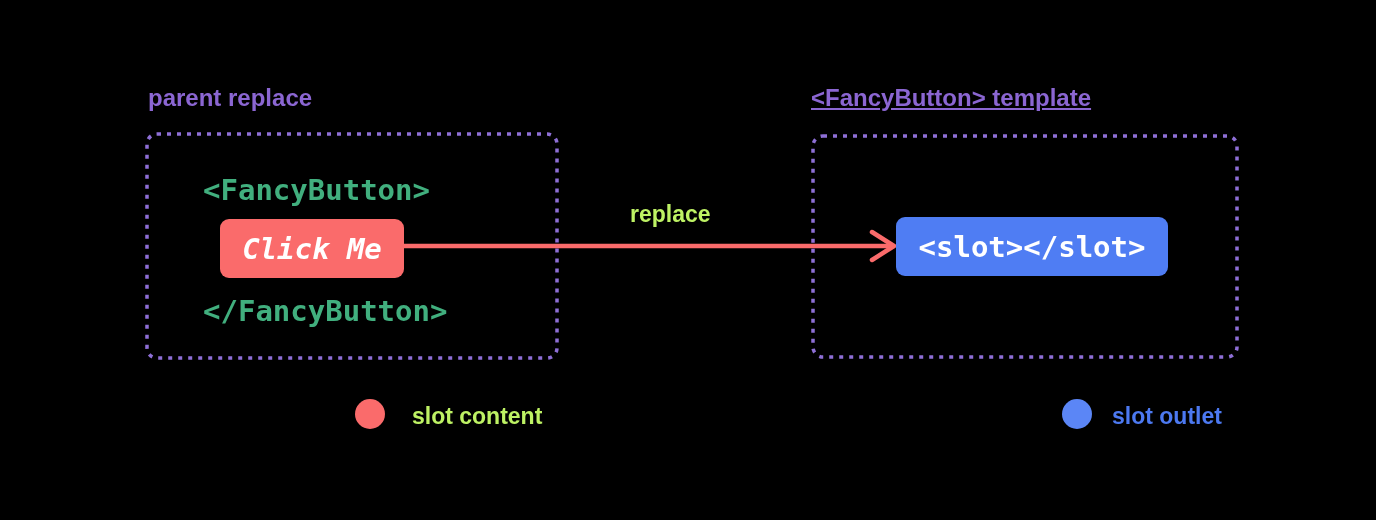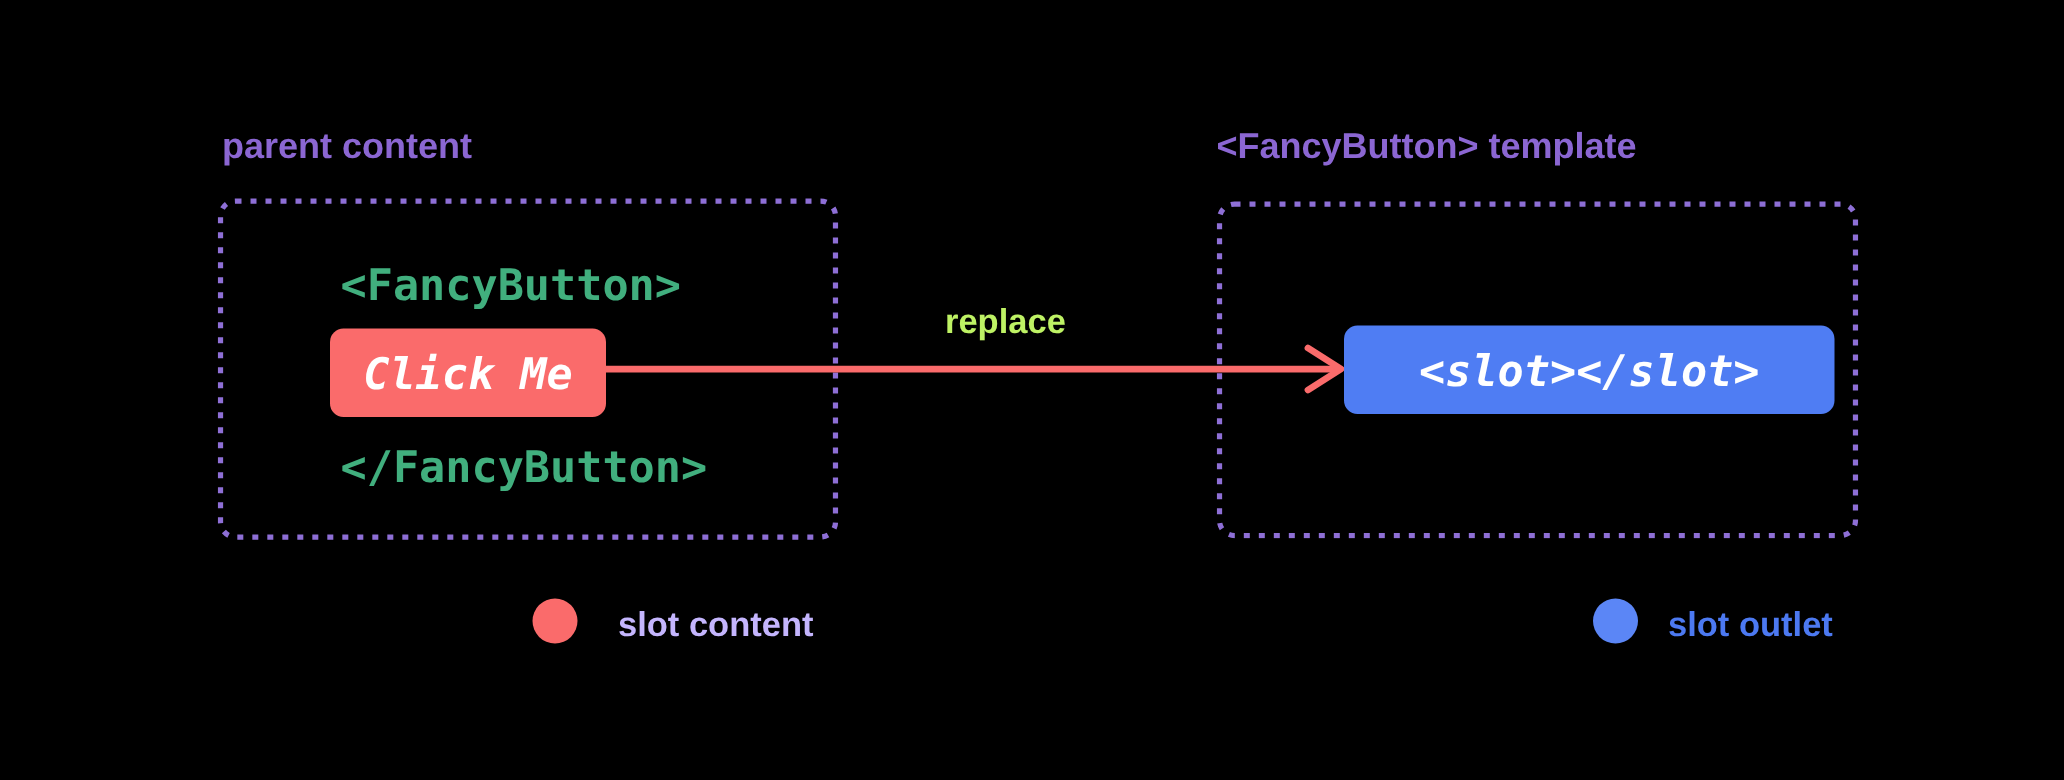--- a/index.html
+++ b/index.html
@@ -35,21 +35,20 @@
   }
 
   
   .code {
     font-family: "DejaVu Sans Mono", monospace;
     font-weight: bold;
     font-size: 29px;
     line-height: 28px;
     color: #41af7e;
     white-space: nowrap;
-    margin-left: 24px;
   }
 
   
   .chip {
     display: flex;
     align-items: center;
     justify-content: center;
     border-radius: 9px;
   }
   .chip .chip-text {
@@ -85,50 +84,50 @@
     border-radius: 50%;
   }
   .dot-red  { background: #fa6b6b; }
   .dot-blue { background: #5b86f6; }
   .legend-label {
     font-size: 23px;
     font-weight: bold;
     line-height: 26px;
     white-space: nowrap;
   }
-  .text-red  { color: #c4b5fd; }
+  .text-red  { color: #bef264; }
   .text-blue { color: #4c79f1; text-align: right; }
 
   
   .pos-parent-title   { left: 148px;  top: 84px;  }
   .pos-left-box       { left: 145px;  top: 132px; }
   .pos-open-left      { left: 203px;  top: 176px; }
   .pos-click-btn      { left: 220px;  top: 219px; width: 184px; height: 59px; }
   .pos-close-left     { left: 203px;  top: 297px; }
 
   .pos-arrow          { left: 400px;  top: 224px; }
   .pos-arrow-label    { left: 630px;  top: 201px; }
 
-  .pos-fancy-title    { left: 811px;  top: 84px;  }
+  .pos-fancy-title    { left: 811px;  top: 84px; text-decoration: underline;  }
   .pos-right-box      { left: 811px;  top: 134px; }
   .pos-open-right     { left: 899px;  top: 174px; }
-  .pos-slot-chip      { left: 896px;  top: 217px; width: 327px; height: 59px; font-style: italic; }
+  .pos-slot-chip      { left: 896px;  top: 217px; width: 272px; height: 59px; }
   .pos-close-right    { left: 899px;  top: 294px; }
 
   .pos-dot-red        { left: 355px;  top: 399px; }
   .pos-label-red      { left: 412px;  top: 403px; }
   .pos-dot-blue       { left: 1062px; top: 399px; }
   .pos-label-blue     { left: 1112px; top: 403px; }
 </style>
 </head>
 <body>
 
 <div class="stage">
 
-  <div class="abs panel-title pos-parent-title">parent content</div>
+  <div class="abs panel-title pos-parent-title">parent replace</div>
 
   <svg class="abs dashed-box pos-left-box" width="414" height="228">
     <rect x="2" y="2" width="410" height="224" rx="10"></rect>
   </svg>
 
   <div class="abs code pos-open-left">&lt;FancyButton&gt;</div>
 
   <div class="abs chip chip-red pos-click-btn">
     <span class="chip-text">Click Me</span>
   </div>

